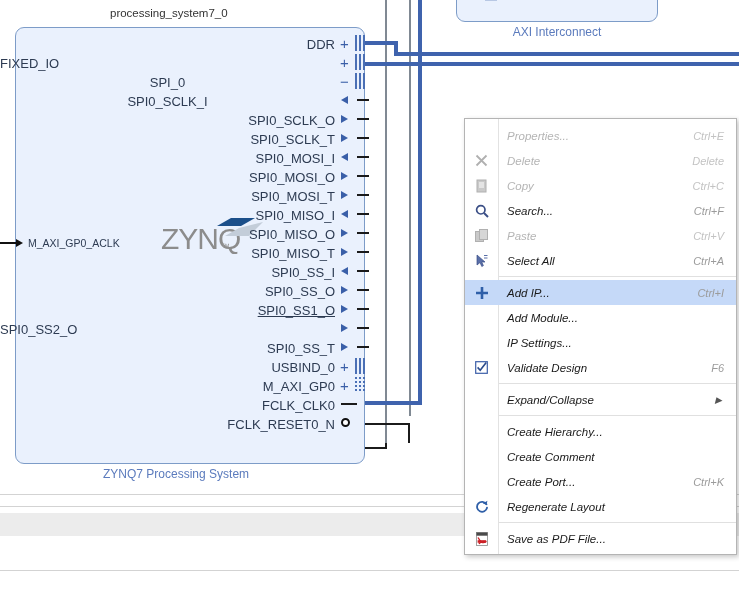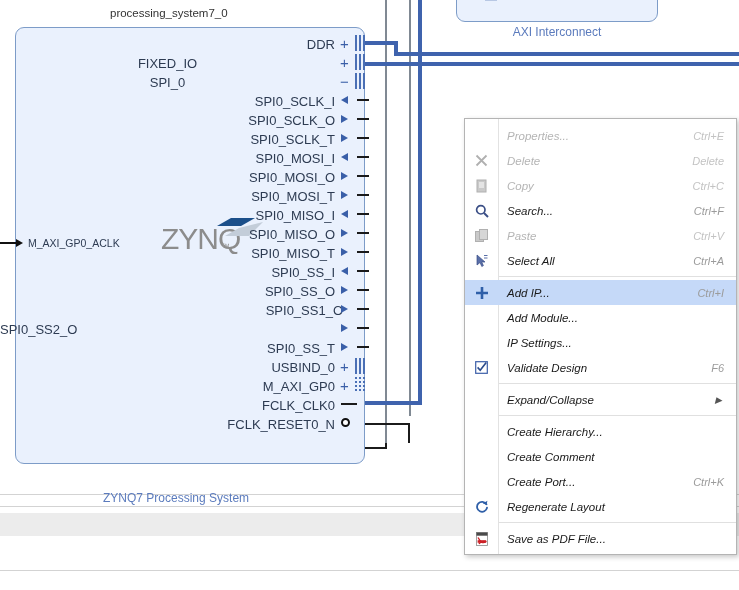--- a/index.html
+++ b/index.html
@@ -15,21 +15,21 @@
   
   .hline{position:absolute;background:#d3d3d3;height:1px;left:0;right:0;}
   .panel-strip{position:absolute;left:0;width:739px;background:#ececec;}
   .panel-white{position:absolute;left:0;width:739px;background:#ffffff;}
 
   
   .blk-title{
     position:absolute;font-size:11.5px;color:#333;white-space:nowrap;
   }
   .blk-subtitle{
-    position:absolute;font-size:12px;color:#5b7bbd;white-space:nowrap;margin-top:24px;
+    position:absolute;font-size:12px;color:#5b7bbd;white-space:nowrap;
   }
   .zynq-block{
     position:absolute;left:15px;top:27px;width:350px;height:437px;
     background:#eaf1fd;border:1px solid #7d9cc8;border-radius:9px;
     box-sizing:border-box;
   }
   .zynq-logo{
     position:absolute;left:137px;top:220px;width:105px;height:40px;
   }
   .zynq-logo .word{
@@ -184,35 +184,35 @@
   <div class="blk-subtitle" style="left:103px;top:467px;">ZYNQ7 Processing System</div>
 
   <div id="ports">
       <div class="pl" style="right:auto;left:0;width:335px;top:37px;text-align:right;">DDR</div>
       <div class="plus-sign" style="left:340px;top:38px;">+</div>
       <div class="bus-conn" style="left:355px;top:35px;">
         <i></i>
         <i></i>
         <i></i>
       </div>
-      <div class="pl" style="right:auto;left:0;width:335px;top:56px;text-align:center;">FIXED_IO</div>
+      <div class="pl" style="right:auto;left:0;width:335px;top:56px;text-align:left;">FIXED_IO</div>
       <div class="plus-sign" style="left:340px;top:57px;">+</div>
       <div class="bus-conn" style="left:355px;top:54px;">
         <i></i>
         <i></i>
         <i></i>
       </div>
       <div class="pl" style="right:auto;left:0;width:335px;top:75px;text-align:center;">SPI_0</div>
       <div class="minus-sign" style="left:340px;top:76px;">−</div>
       <div class="bus-conn" style="left:355px;top:73px;">
         <i></i>
         <i></i>
         <i></i>
       </div>
-      <div class="pl" style="right:auto;left:0;width:335px;top:94px;text-align:right;">SPI0_SCLK_I</div>
+      <div class="pl" style="right:auto;left:0;width:335px;top:94px;text-align:center;">SPI0_SCLK_I</div>
       <div class="arrow-l" style="left:341px;top:96px;"></div>
       <div class="stub" style="left:357px;top:99px;width:12px;"></div>
       <div class="pl" style="right:auto;left:0;width:335px;top:113px;text-align:right;">SPI0_SCLK_O</div>
       <div class="arrow-r" style="left:341px;top:115px;"></div>
       <div class="stub" style="left:357px;top:118px;width:12px;"></div>
       <div class="pl" style="right:auto;left:0;width:335px;top:132px;text-align:right;">SPI0_SCLK_T</div>
       <div class="arrow-r" style="left:341px;top:134px;"></div>
       <div class="stub" style="left:357px;top:137px;width:12px;"></div>
       <div class="pl" style="right:auto;left:0;width:335px;top:151px;text-align:right;">SPI0_MOSI_I</div>
       <div class="arrow-l" style="left:341px;top:153px;"></div>
@@ -231,21 +231,21 @@
       <div class="stub" style="left:357px;top:232px;width:12px;"></div>
       <div class="pl" style="right:auto;left:0;width:335px;top:246px;text-align:right;">SPI0_MISO_T</div>
       <div class="arrow-r" style="left:341px;top:248px;"></div>
       <div class="stub" style="left:357px;top:251px;width:12px;"></div>
       <div class="pl" style="right:auto;left:0;width:335px;top:265px;text-align:right;">SPI0_SS_I</div>
       <div class="arrow-l" style="left:341px;top:267px;"></div>
       <div class="stub" style="left:357px;top:270px;width:12px;"></div>
       <div class="pl" style="right:auto;left:0;width:335px;top:284px;text-align:right;">SPI0_SS_O</div>
       <div class="arrow-r" style="left:341px;top:286px;"></div>
       <div class="stub" style="left:357px;top:289px;width:12px;"></div>
-      <div class="pl" style="right:auto;left:8px;width:335px;top:303px;text-align:right;">SPI0_SS1_O</div>
+      <div class="pl" style="right:auto;left:0;width:335px;top:303px;text-align:right;text-decoration:underline;">SPI0_SS1_O</div>
       <div class="arrow-r" style="left:341px;top:305px;"></div>
       <div class="stub" style="left:357px;top:308px;width:12px;"></div>
       <div class="pl" style="right:auto;left:0;width:335px;top:322px;text-align:left;">SPI0_SS2_O</div>
       <div class="arrow-r" style="left:341px;top:324px;"></div>
       <div class="stub" style="left:357px;top:327px;width:12px;"></div>
       <div class="pl" style="right:auto;left:0;width:335px;top:341px;text-align:right;">SPI0_SS_T</div>
       <div class="arrow-r" style="left:341px;top:343px;"></div>
       <div class="stub" style="left:357px;top:346px;width:12px;"></div>
       <div class="pl" style="right:auto;left:0;width:335px;top:360px;text-align:right;">USBIND_0</div>
       <div class="plus-sign" style="left:340px;top:361px;">+</div>

